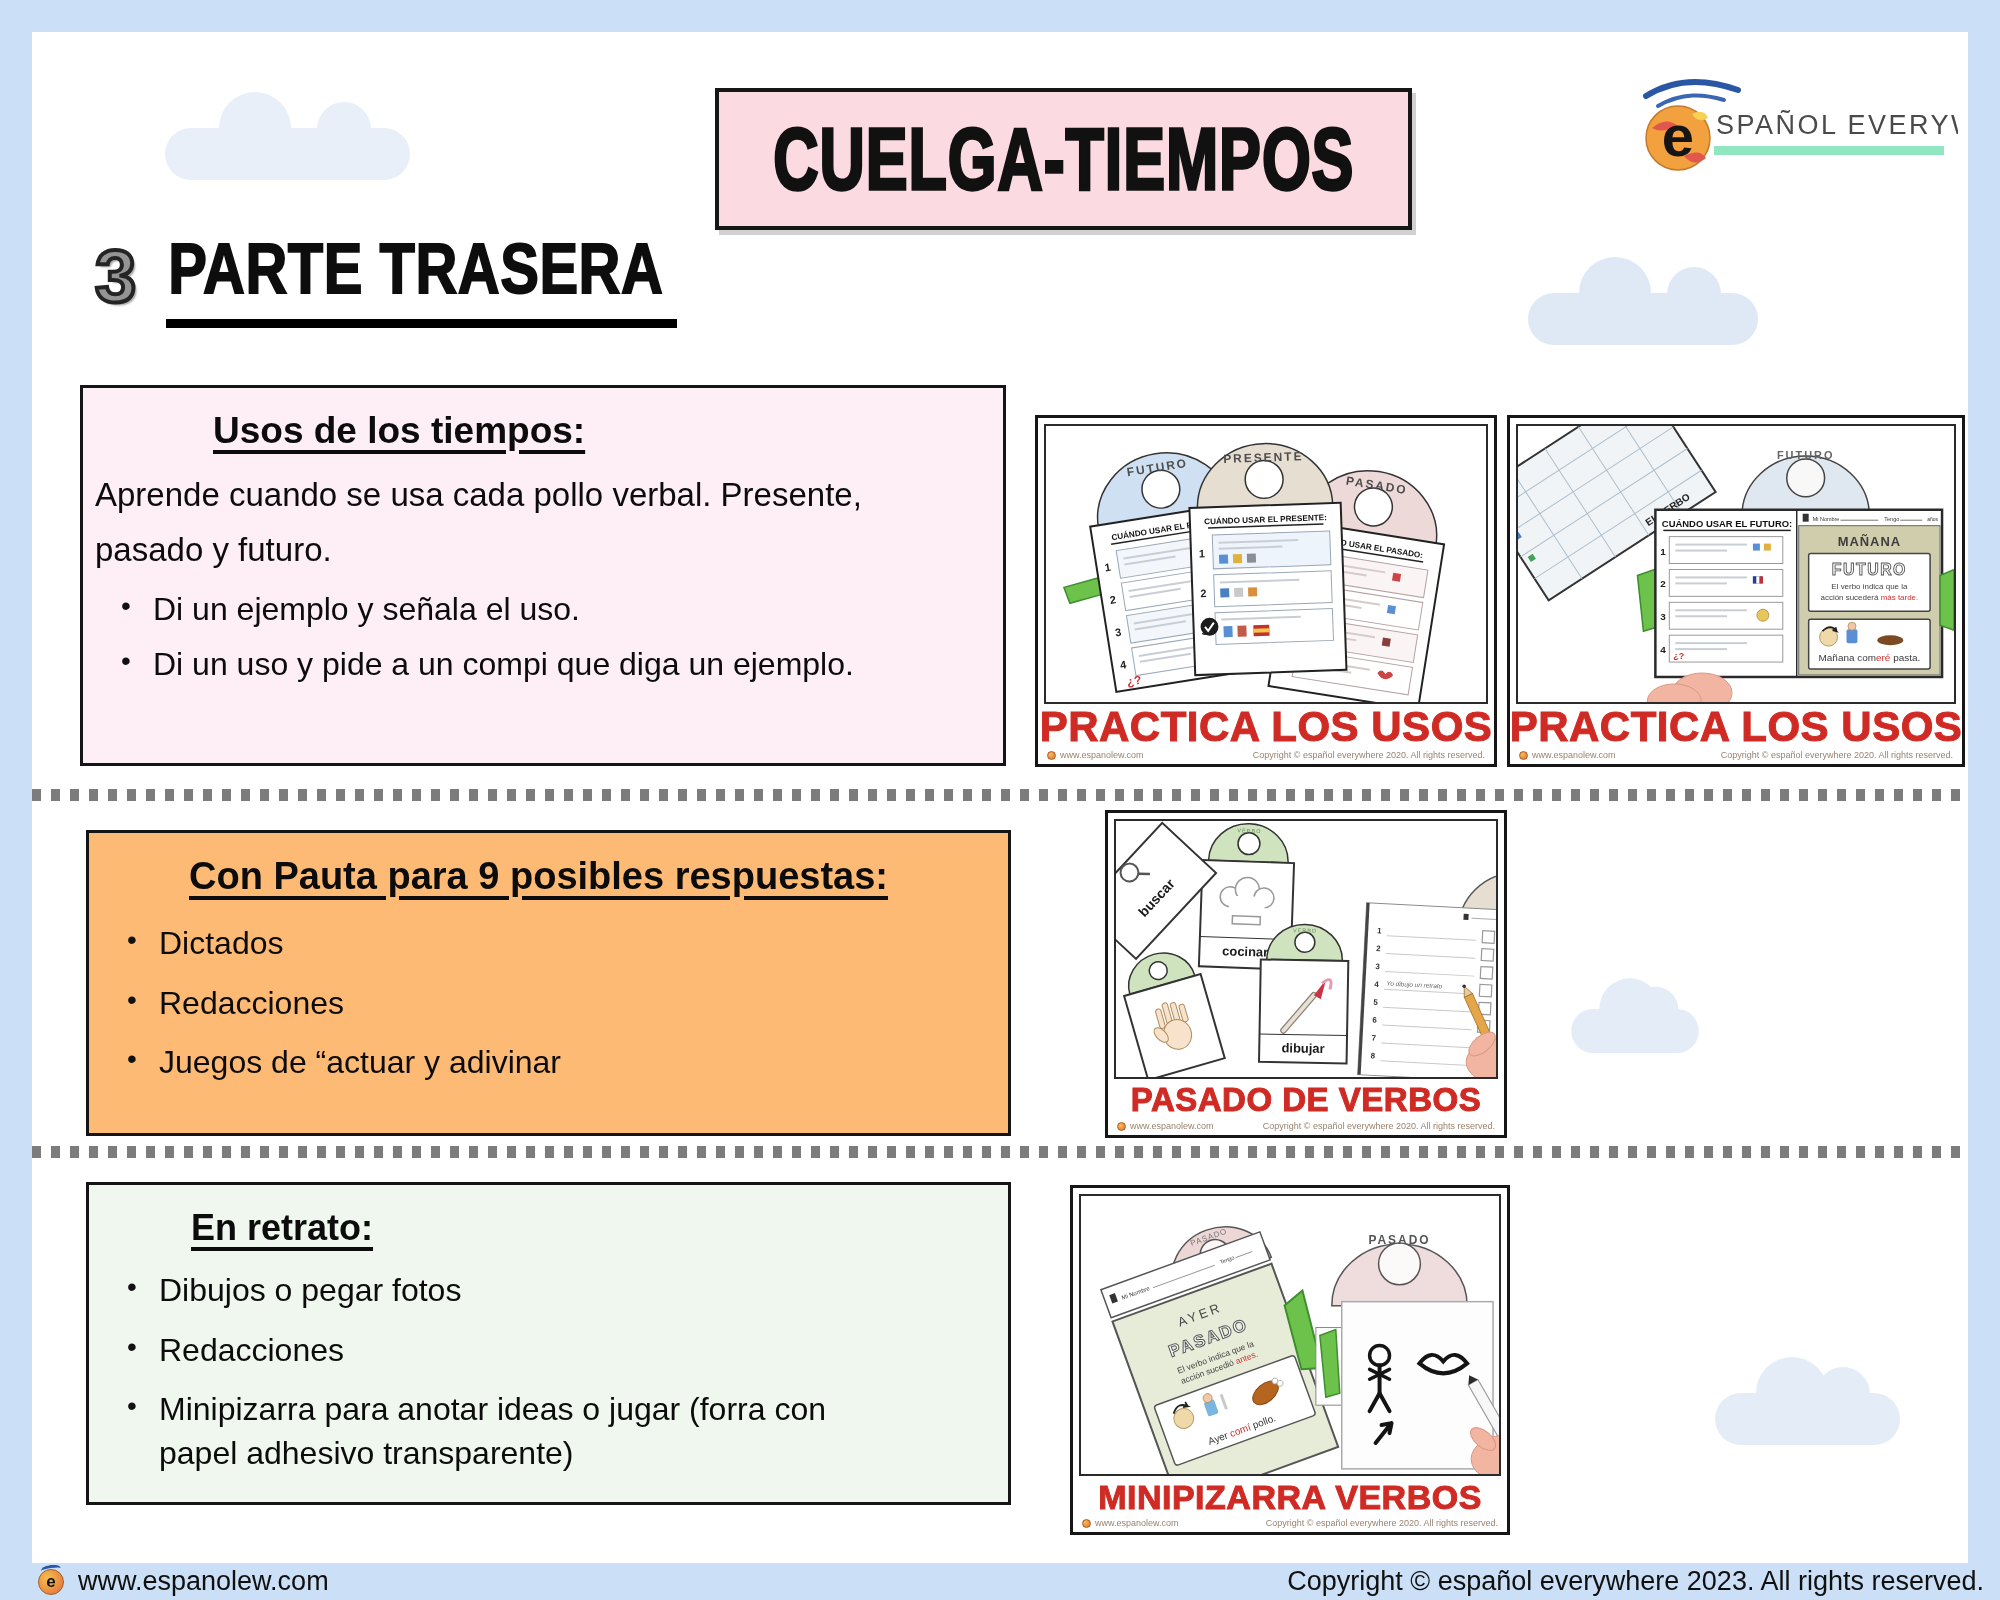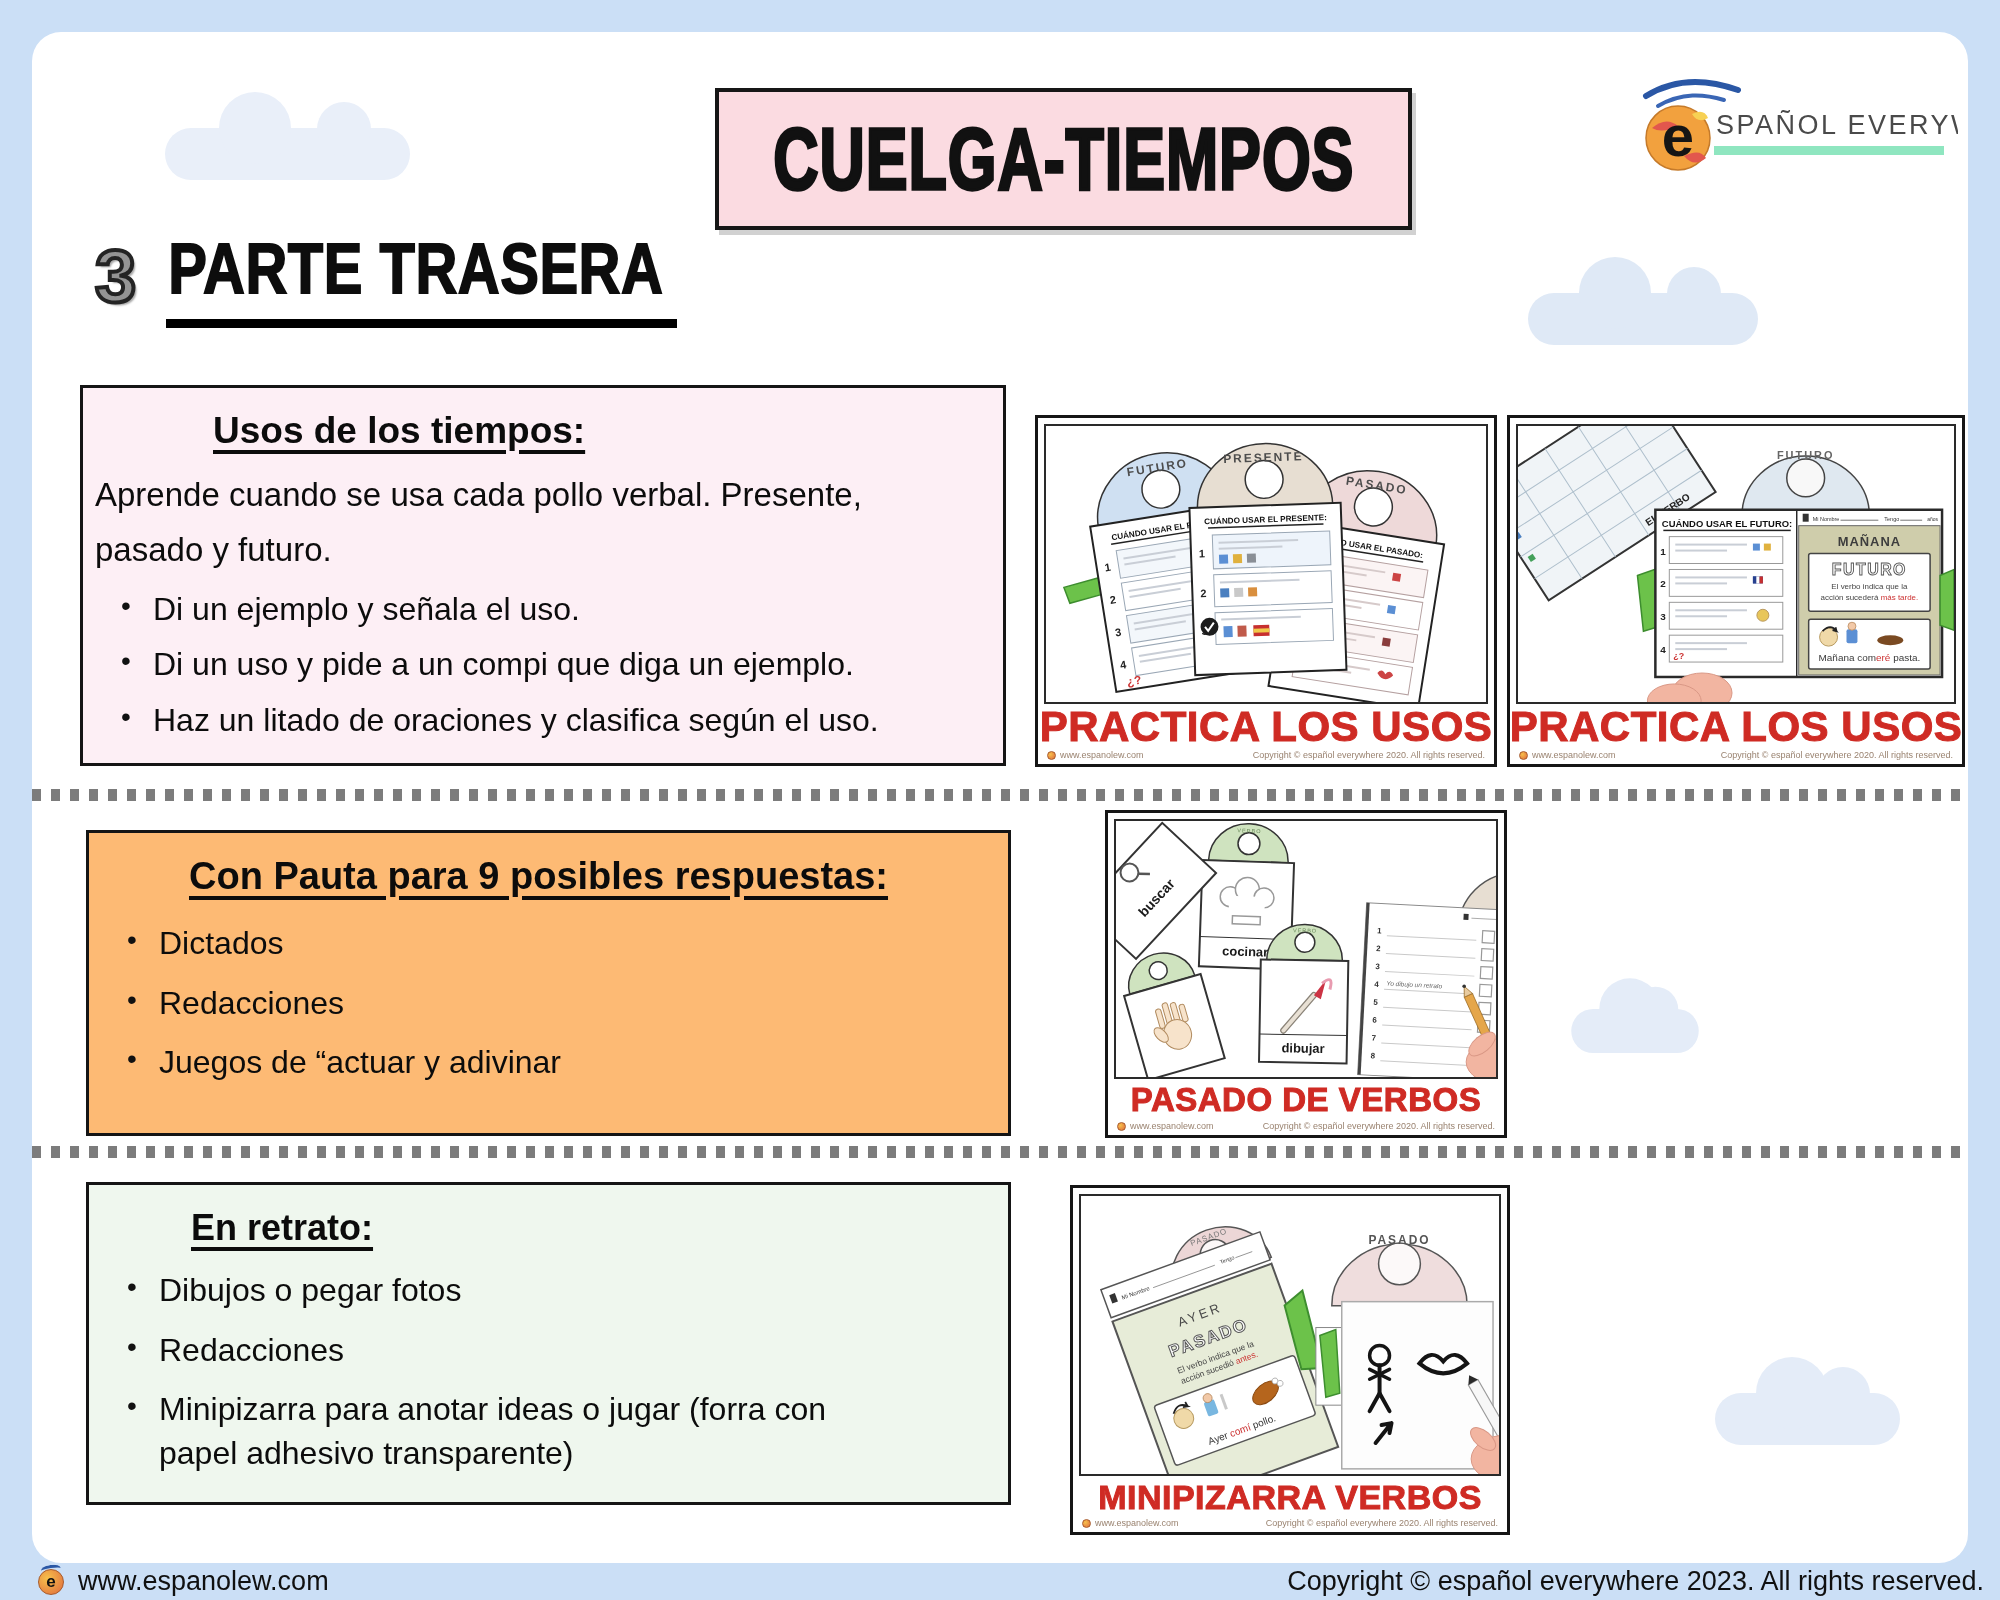--- a/index.html
+++ b/index.html
@@ -1,19 +1,19 @@
 <!DOCTYPE html>
 <html><head>
 <meta charset="utf-8">
 <style>
   * { margin:0; padding:0; box-sizing:border-box; }
   html,body { width:2000px; height:1600px; }
   body { font-family:"Liberation Sans", sans-serif; }
   #root { position:relative; width:2000px; height:1600px; background:#cbdff6; overflow:hidden; }
-  .page { position:absolute; left:32px; top:32px; width:1936px; height:1531px; background:#ffffff;border-radius:29px; }
+  .page { position:absolute; left:32px; top:32px; width:1936px; height:1531px; background:#ffffff; }
 
   
   .cloud { position:absolute; height:52px; border-radius:28px; z-index:0; }
   .cloud::before { content:""; position:absolute; width:72px; height:72px; border-radius:50%; background:inherit; top:-36px; left:22%; }
   .cloud::after  { content:""; position:absolute; width:54px; height:54px; border-radius:50%; background:inherit; top:-26px; right:16%; }
 
   .content { position:absolute; inset:0; z-index:1; }
 
   
   .title-box { position:absolute; left:683px; top:56px; width:697px; height:142px;
@@ -120,21 +120,20 @@
         <span class="big-num">3</span>
         <span class="section-title"><span class="t">PARTE TRASERA</span></span>
       </div>
 
       <div class="ibox" id="box-usos">
         <h2>Usos de los tiempos:</h2>
         <p class="intro">Aprende cuando se usa cada pollo verbal. Presente, pasado y futuro.</p>
         <ul>
           <li><span>Di un ejemplo y señala el uso.</span></li>
           <li><span>Di un uso y pide a un compi que diga un ejemplo.</span></li>
-          <li><span>Haz un litado de oraciones y clasifica según el uso.</span></li>
         </ul>
       </div>
 
       <figure class="fig" id="fig1">
         <div class="photo">
           <svg viewBox="0 0 442 277">
             <polygon points="18,162 54,152 60,168 24,178" fill="#6cc24a" stroke="#3d8d2e" stroke-width="1.5"></polygon>
 
             <g transform="translate(50,98) rotate(-9)">
               <path d="M2,4 A68,64 0 0 1 138,4 Z" fill="#cfe0f2" stroke="#333" stroke-width="1.5"></path>

